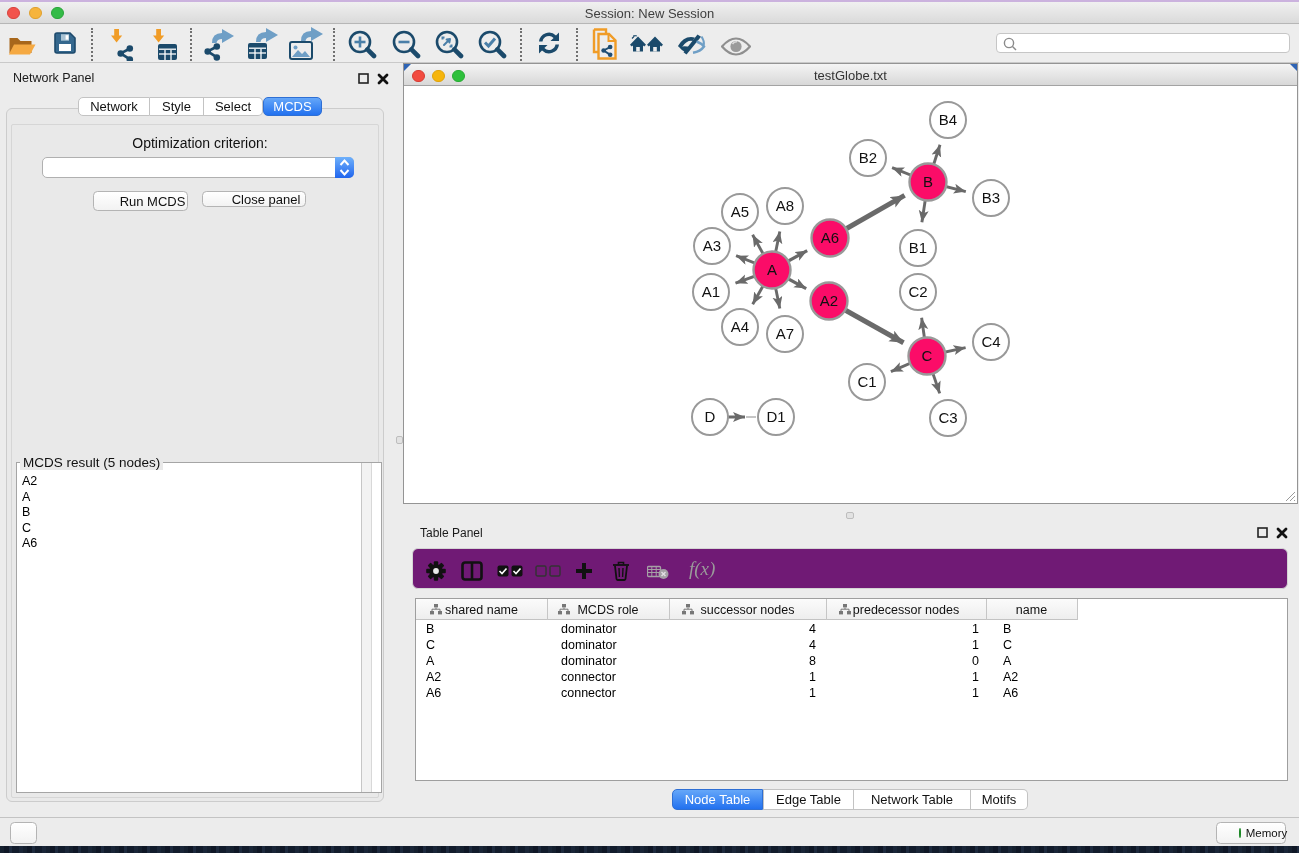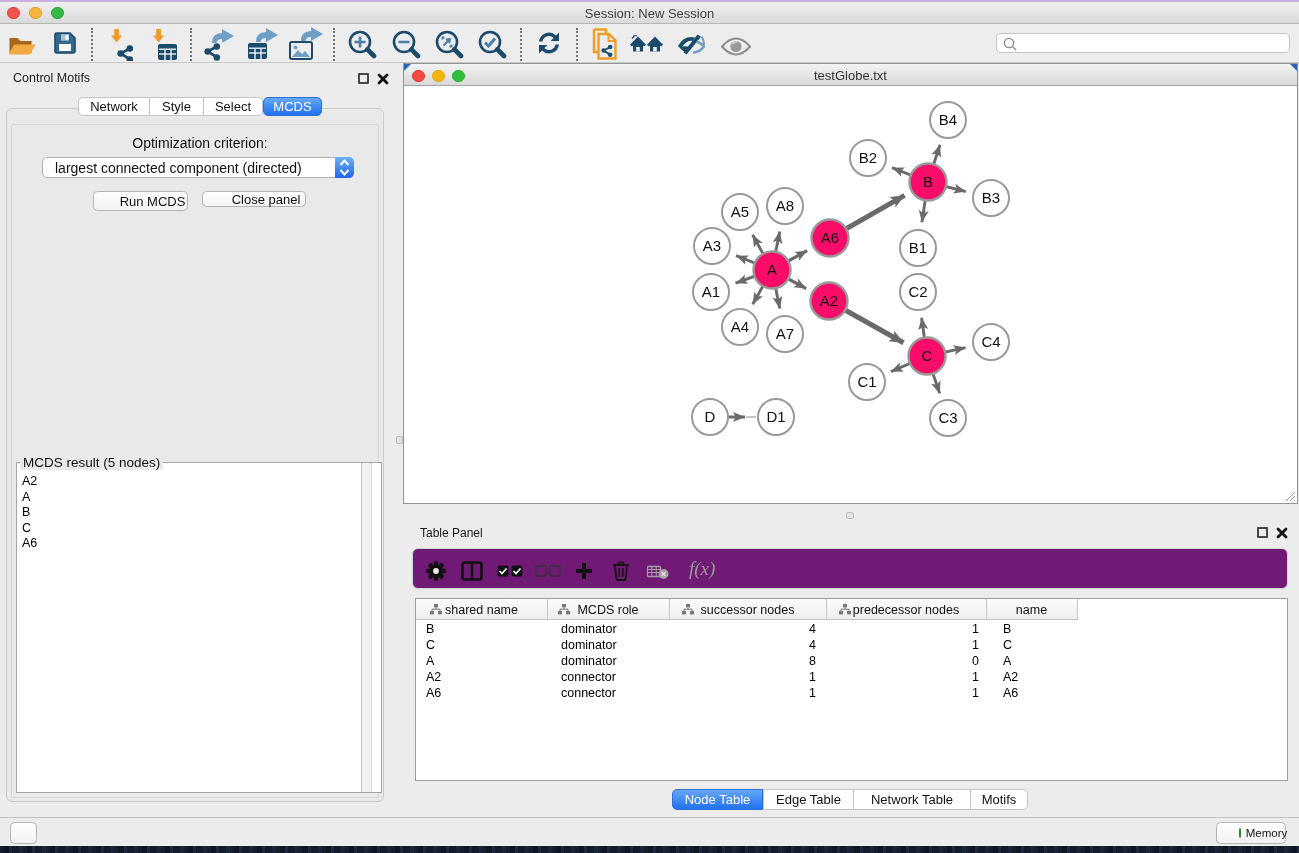--- a/index.html
+++ b/index.html
@@ -169,39 +169,38 @@
     </svg>
 </div>
 
 <div class="abs" style="left:996px;top:33px;width:294px;height:20px;background:#fff;border:1px solid #c6c6c6;border-radius:4px;">
  <svg width="16" height="16" style="position:absolute;left:5px;top:2px;">
   <circle cx="7" cy="7" r="4.6" fill="none" stroke="#8a8a8a" stroke-width="1.4"></circle>
   <line x1="10.5" y1="10.5" x2="14" y2="14" stroke="#8a8a8a" stroke-width="1.4"></line>
  </svg>
 </div>
 
-<div class="abs" style="left:13px;top:71px;font-size:12.5px;color:#1a1a1a;">Control Motifs</div>
+<div class="abs" style="left:13px;top:71px;font-size:12.5px;color:#1a1a1a;">Network Panel</div>
 <svg class="abs" style="left:358px;top:73px;" width="32" height="12">
   <rect x="1" y="1" width="9" height="9" fill="none" stroke="#222" stroke-width="1.6"></rect>
   <path d="M21 2 L29 10 M29 2 L21 10" stroke="#111" stroke-width="2.8" fill="none" stroke-linecap="round"></path>
 </svg>
 
 <div class="abs" style="left:6px;top:108px;width:378px;height:694px;background:#e9e9e9;border:1px solid #cccccc;border-radius:6px;"></div>
 <div class="abs" style="left:11px;top:124px;width:368px;height:674px;background:#e9e9e9;border:1px solid #d6d6d6;border-radius:2px;"></div>
 
 <div class="abs" style="left:78px;top:97px;width:288px;height:19px;">
   <div class="tabseg" style="left:0;width:72px;border:1px solid #c3c3c3;border-radius:5px 0 0 5px;">Network</div>
   <div class="tabseg" style="left:72px;width:54px;border:1px solid #c3c3c3;border-left:none;">Style</div>
   <div class="tabseg" style="left:126px;width:59px;border:1px solid #c3c3c3;border-left:none;border-radius:0 5px 5px 0;">Select</div>
   <div class="tabseg" style="left:185px;width:59px;background:linear-gradient(#65a7f9,#2271ef);color:#fff;border:1px solid #2e6fd4;border-radius:5px;">MCDS</div>
 </div>
 <div class="abs" style="left:0px;top:135px;width:400px;text-align:center;font-size:14px;color:#111;">Optimization criterion:</div>
 
 <div class="abs" style="left:42px;top:157px;width:312px;height:21px;background:#fff;border:1px solid #b0b0b0;border-radius:5px;">
-  <div style="position:absolute;left:12px;top:0;height:19px;line-height:20px;font-size:14px;color:#111;">largest connected component (directed)</div>
   <div style="position:absolute;right:-1px;top:-1px;width:19px;height:21px;border-radius:0 5px 5px 0;background:linear-gradient(#6fb1fb,#2065ee);">
     <svg width="19" height="21">
         <path d="M5.5 8 L9.5 3.6 L13.5 8" stroke="#fff" stroke-width="2" fill="none"></path>
         <path d="M5.5 13 L9.5 17.4 L13.5 13" stroke="#fff" stroke-width="2" fill="none"></path>
       </svg>
   </div>
 </div>
 <div class="btn" style="left:93px;top:191px;width:95px;height:20px;">Run MCDS</div>
 <div class="btn" style="left:202px;top:191px;width:104px;height:16px;">Close panel</div>
 

